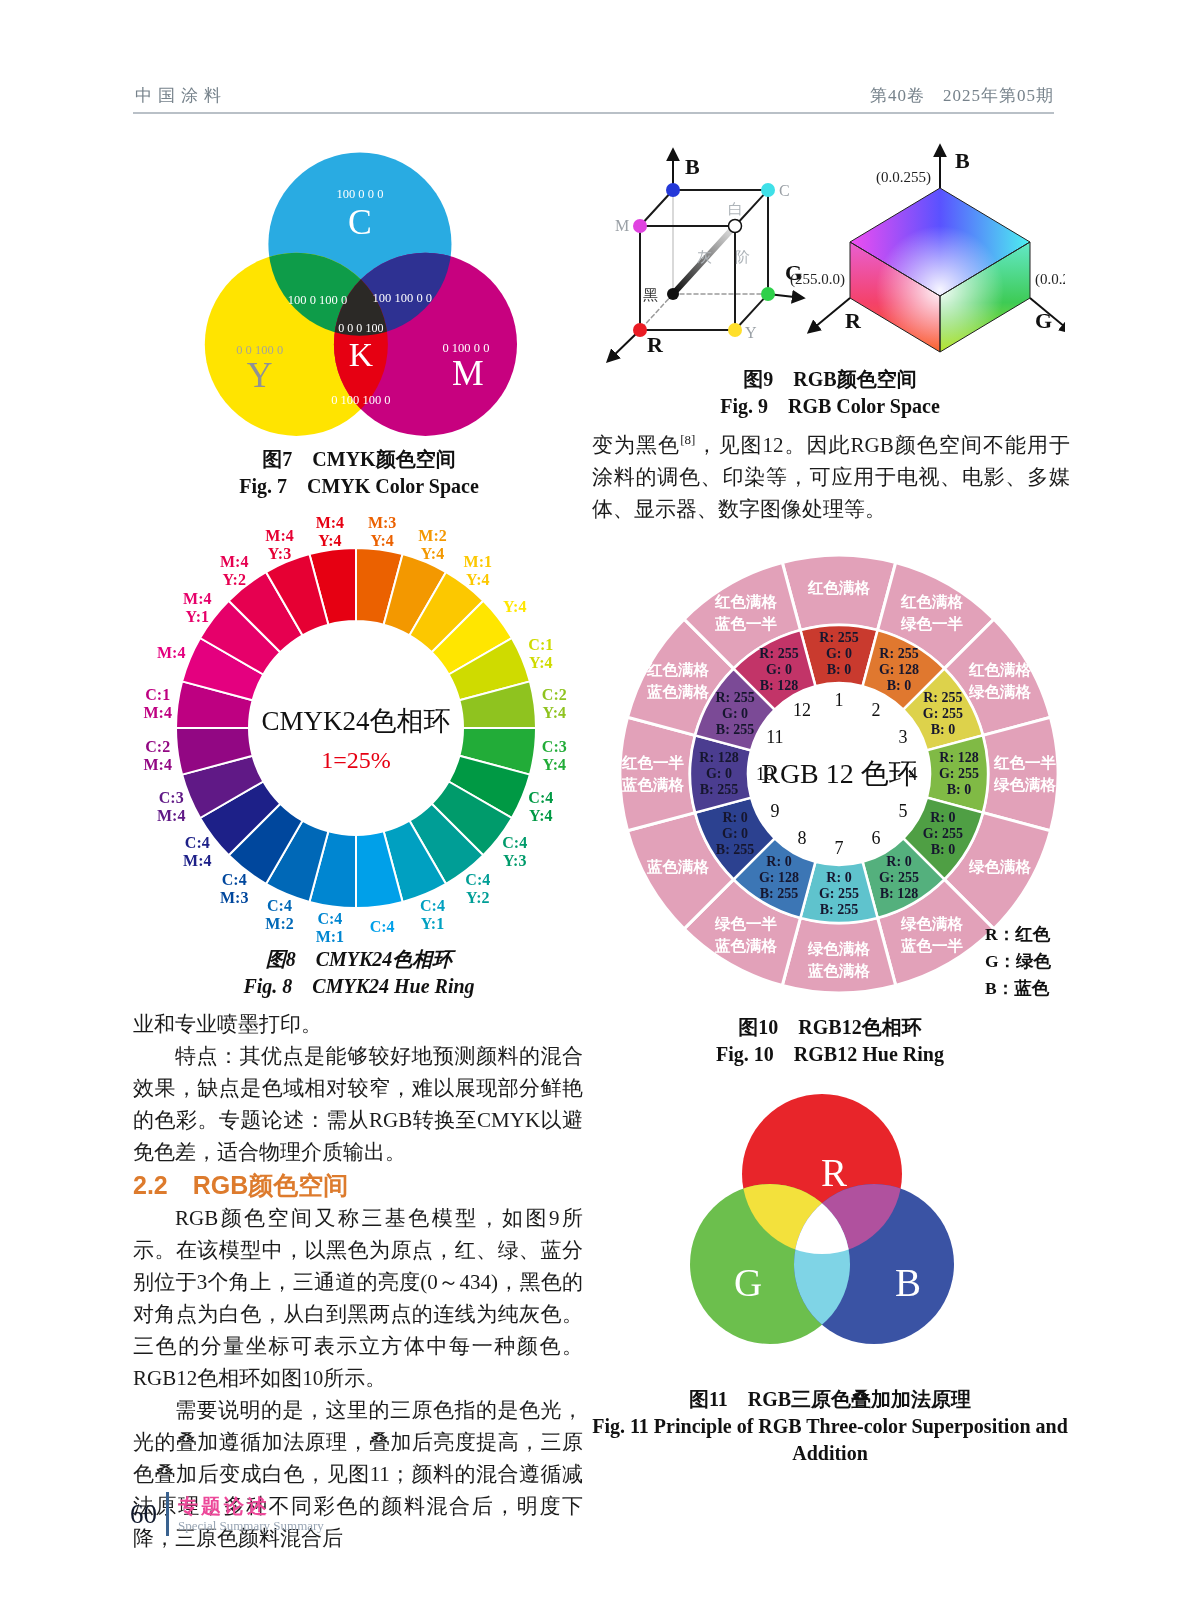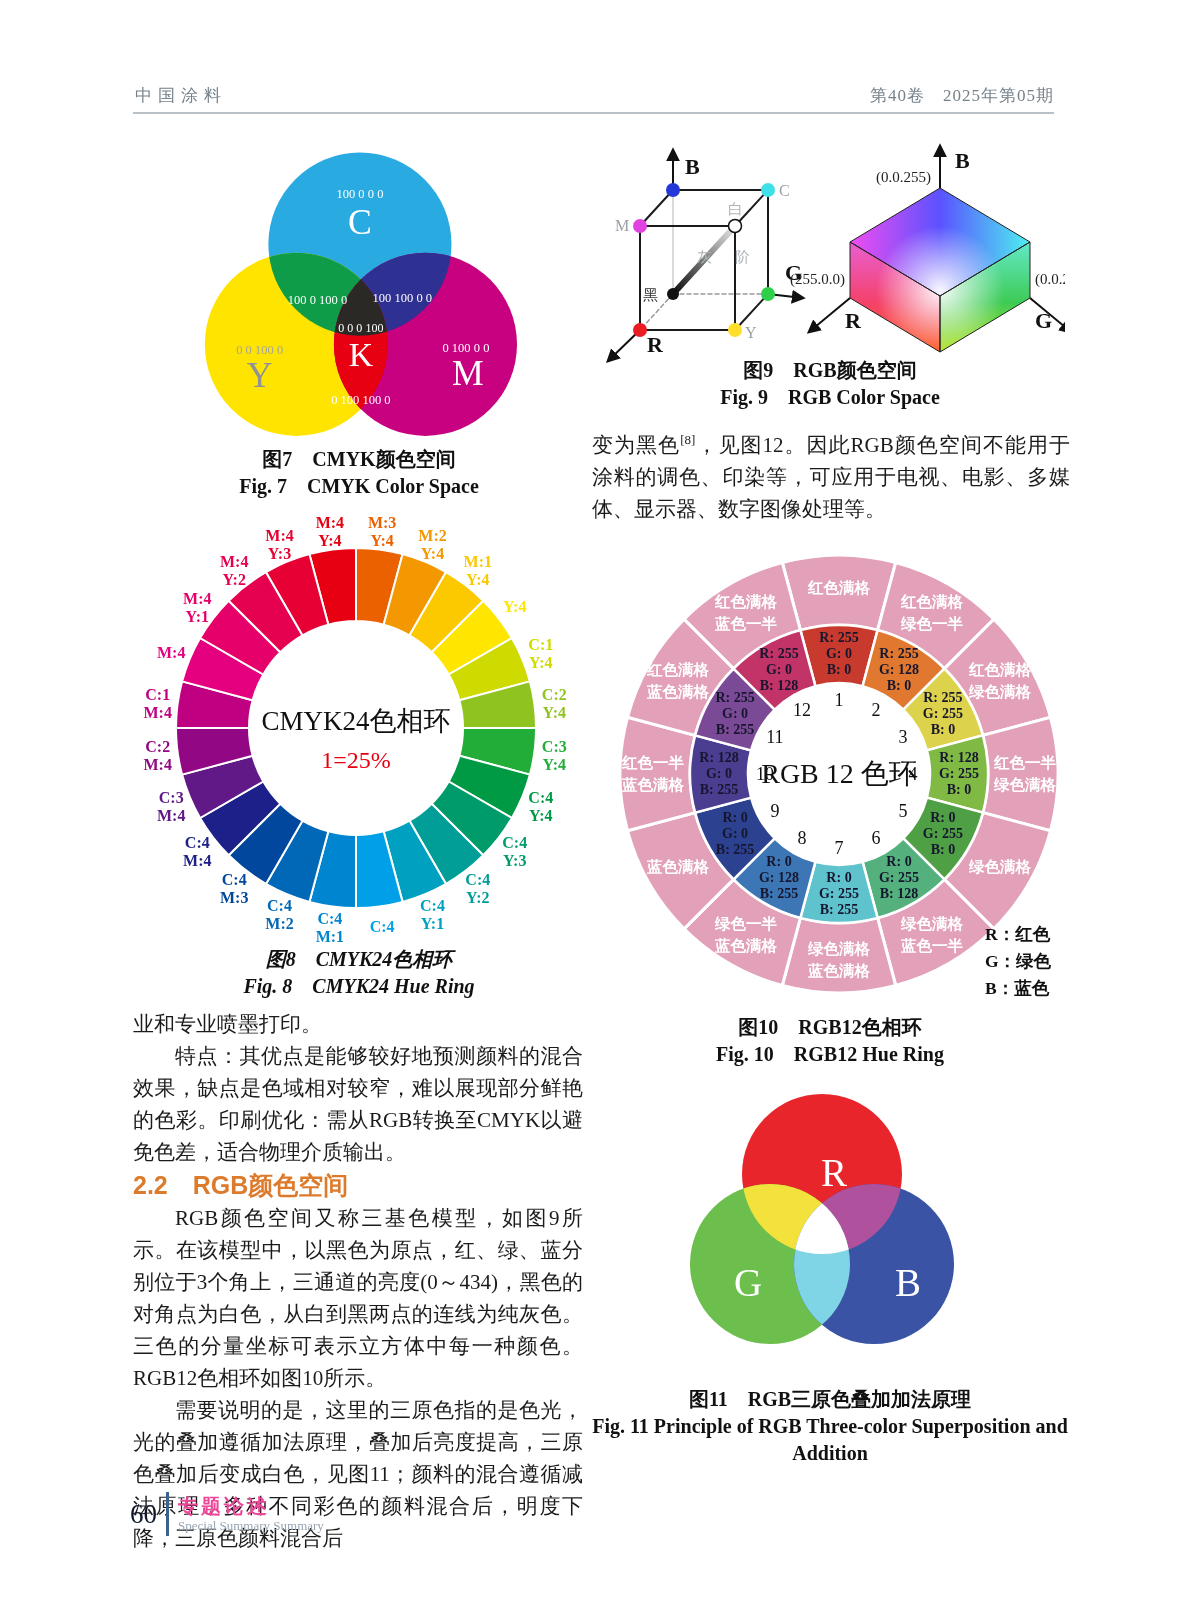--- a/index.html
+++ b/index.html
@@ -169,21 +169,21 @@
           <text x="360" y="40" font-size="22" font-weight="bold" fill="#111">B</text>
           <text x="336" y="54" font-size="15" fill="#222" text-anchor="end">(0.0.255)</text>
           <text x="250" y="156" font-size="15" fill="#222" text-anchor="end">(255.0.0)</text>
           <text x="250" y="200" font-size="22" font-weight="bold" fill="#111">R</text>
           <text x="440" y="156" font-size="15" fill="#222">(0.0.255)</text>
           <text x="440" y="200" font-size="22" font-weight="bold" fill="#111">G</text>
         </g>
       </g>
     </svg>
   </div>
-  <div class="abs cap" style="left:590px;top:357px;">
+  <div class="abs cap" style="left:590px;top:366px;">
     <div>图9　RGB颜色空间</div>
     <div>Fig. 9　RGB Color Space</div>
   </div>
 
   <div class="abs bodytext" style="left:592px;top:424px;width:478px;">
     <p><span>变为黑色</span><sup>[8]</sup><span>，见图12。因此RGB颜色空间不能用于涂料的调色、印染等，可应用于电视、电影、多媒体、显示器、数字图像处理等。</span></p>
   </div>
 
   <div class="abs" id="fig8-ring" style="left:128px;top:510px;width:456px;height:446px;"><svg width="456" height="446" viewBox="0 0 456 446">
         <path d="M181.4 44.1A180 180 0 0 1 228 38L228 111A107 107 0 0 0 200.3 114.6Z" fill="#e60012" stroke="#ffffff" stroke-width="2"></path>
@@ -362,21 +362,21 @@
         <text x="383" y="424" fill="#111" font-size="17.5" font-weight="bold" font-family="Liberation Serif, DejaVu Serif, serif" text-anchor="start">G：绿色</text>
         <text x="383" y="451" fill="#111" font-size="17.5" font-weight="bold" font-family="Liberation Serif, DejaVu Serif, serif" text-anchor="start">B：蓝色</text>
       </svg></div>
   <div class="abs cap" style="left:590px;top:1014px;">
     <div>图10　RGB12色相环</div>
     <div>Fig. 10　RGB12 Hue Ring</div>
   </div>
 
   <div class="abs bodytext" style="left:133px;top:1008px;width:450px;">
     <p>业和专业喷墨打印。</p>
-    <p class="indent">特点：其优点是能够较好地预测颜料的混合效果，缺点是色域相对较窄，难以展现部分鲜艳的色彩。印刷优化：需从RGB转换至CMYK以避免色差，适合物理介质输出。</p>
+    <p class="indent">特点：其优点是能够较好地预测颜料的混合效果，缺点是色域相对较窄，难以展现部分鲜艳的色彩。专题论述：需从RGB转换至CMYK以避免色差，适合物理介质输出。</p>
     <p class="sechead">2.2　RGB颜色空间</p>
     <p class="indent">RGB颜色空间又称三基色模型，如图9所示。在该模型中，以黑色为原点，红、绿、蓝分别位于3个角上，三通道的亮度(0～434)，黑色的对角点为白色，从白到黑两点的连线为纯灰色。三色的分量坐标可表示立方体中每一种颜色。RGB12色相环如图10所示。</p>
     <p class="indent">需要说明的是，这里的三原色指的是色光，光的叠加遵循加法原理，叠加后亮度提高，三原色叠加后变成白色，见图11；颜料的混合遵循减法原理，多种不同彩色的颜料混合后，明度下降，三原色颜料混合后</p>
   </div>
 
   <div class="abs" style="left:600px;top:1090px;width:440px;height:280px;">
     <svg width="440" height="280" viewBox="0 0 440 280">
       <defs>
         <clipPath id="f11r">
             <circle cx="222" cy="84" r="80"></circle>

